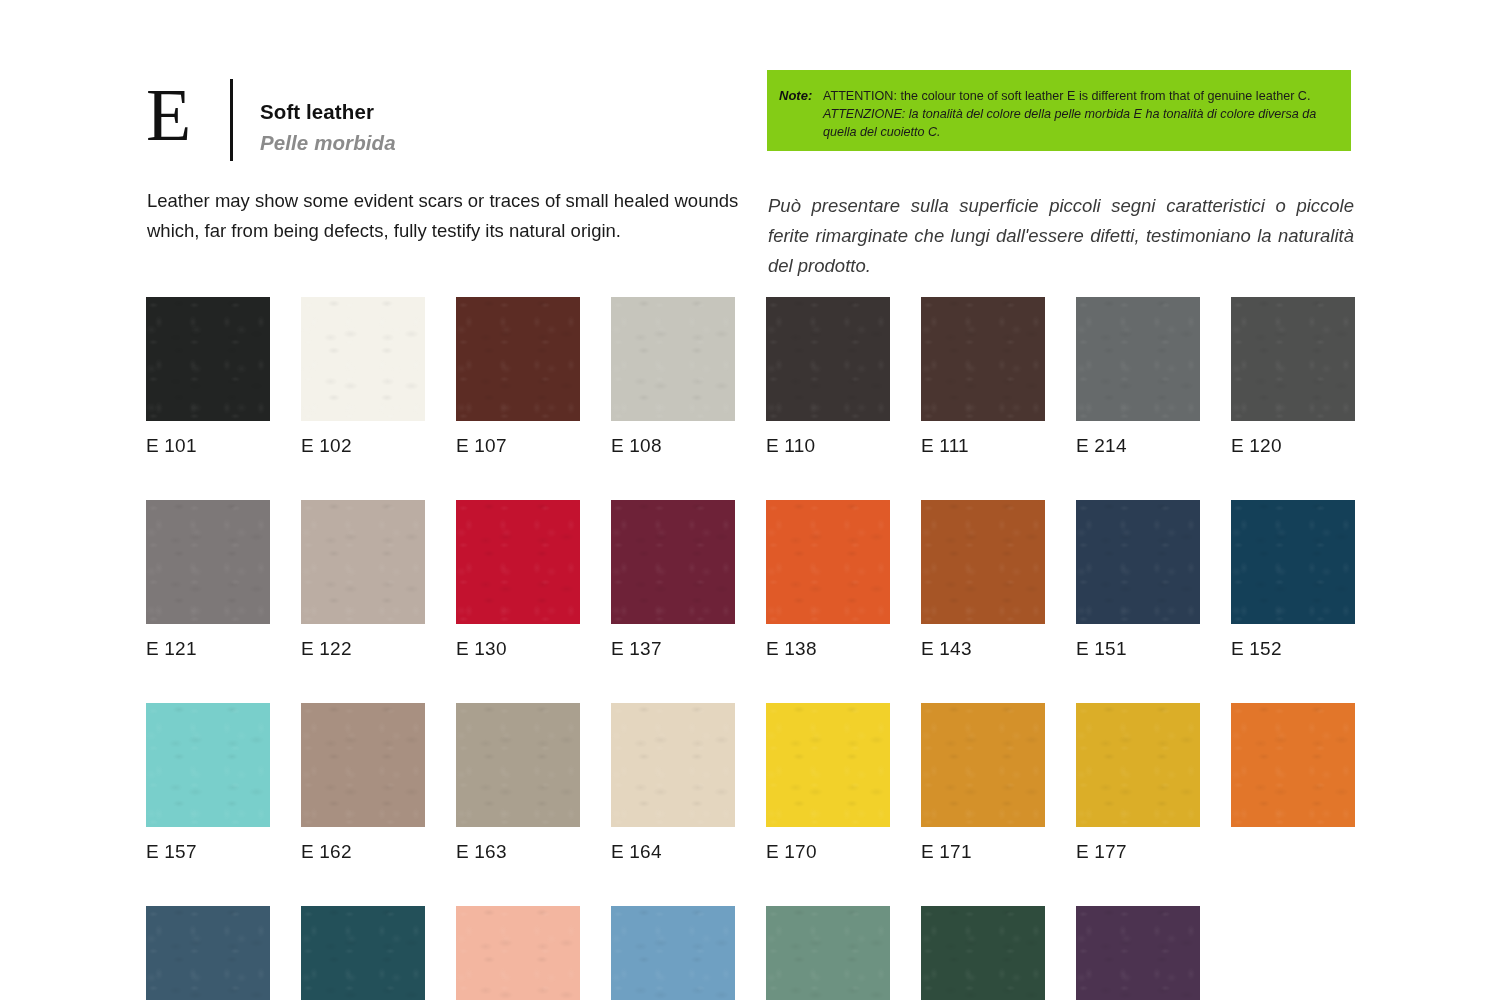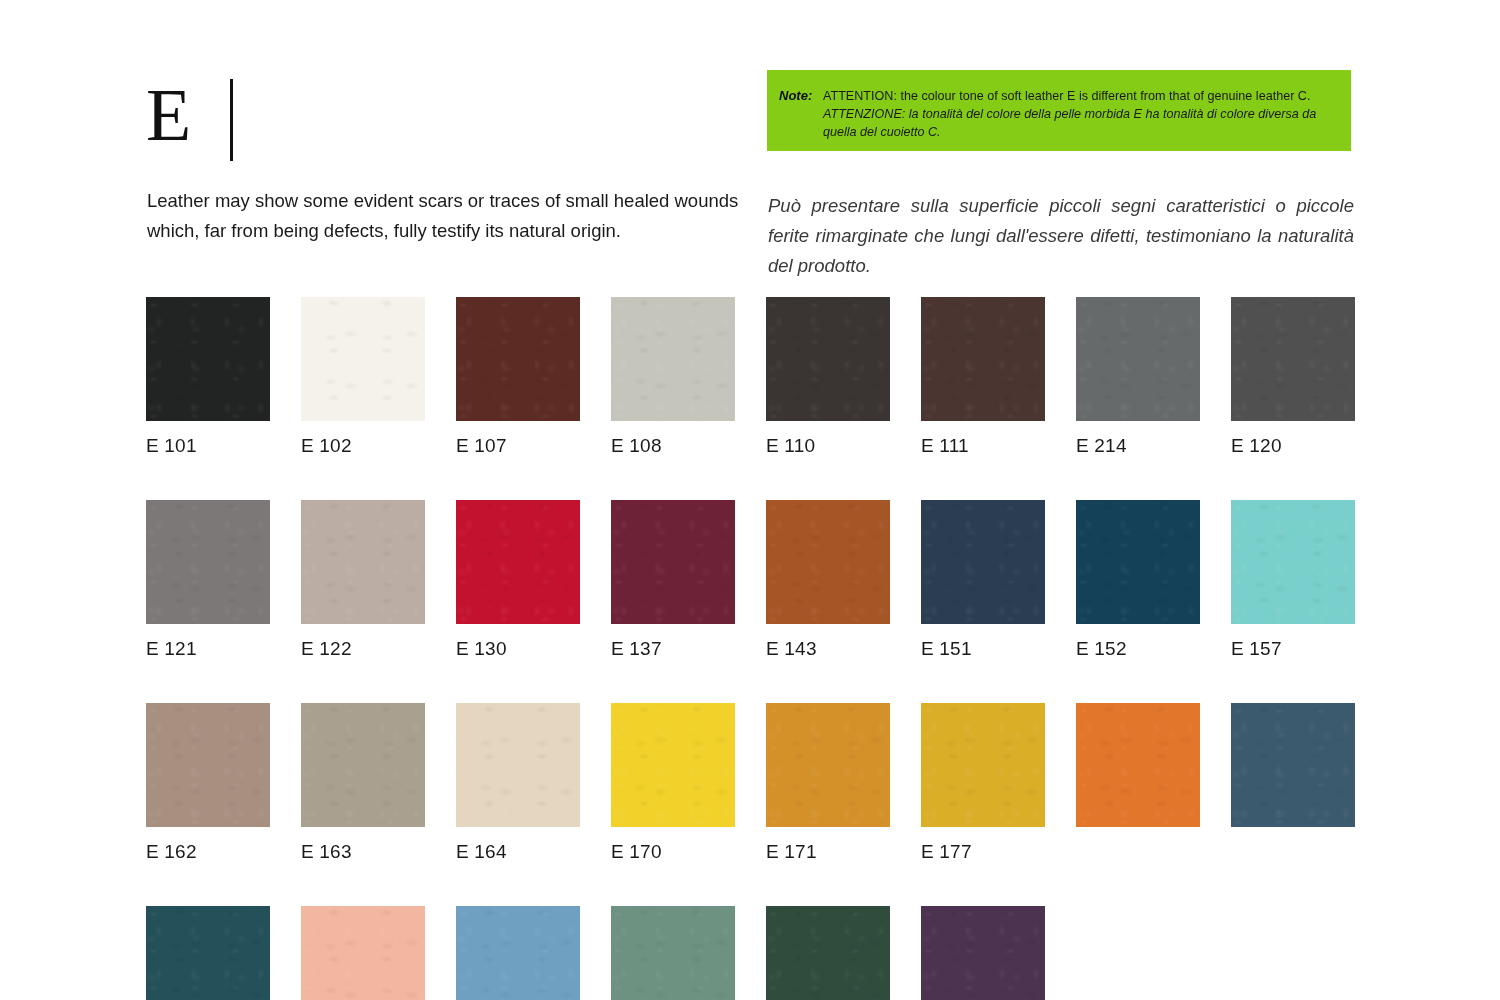--- a/index.html
+++ b/index.html
@@ -162,20 +162,24 @@
     color: #1a1a1a;
     letter-spacing: 0.2px;
   }
 </style>
 </head>
 <body>
 
 <div id="header">
   <div id="category-letter">E</div>
   <div id="header-divider"></div>
+  <div id="header-titles">
+    <div id="title-en">Soft leather</div>
+    <div id="title-it">Pelle morbida</div>
+  </div>
 </div>
 
 <div id="note-box">
   <div id="note-inner">
     <div id="note-label">Note:</div>
     <div id="note-lines">
       <div class="note-line">ATTENTION: the colour tone of soft leather E is different from that of genuine leather C.</div>
       <div class="note-line it">ATTENZIONE: la tonalità del colore della pelle morbida E ha tonalità di colore diversa da</div>
       <div class="note-line it">quella del cuoietto C.</div>
     </div>
@@ -228,20 +232,24 @@
     </div>
     <div class="swatch-cell">
       <div class="swatch-chip" style="background: rgb(195, 18, 47);"></div>
       <div class="swatch-label">E 130</div>
     </div>
     <div class="swatch-cell">
       <div class="swatch-chip" style="background: rgb(110, 34, 56);"></div>
       <div class="swatch-label">E 137</div>
     </div>
     <div class="swatch-cell">
+      <div class="swatch-chip" style="background: rgb(224, 90, 40);"></div>
+      <div class="swatch-label">E 138</div>
+    </div>
+    <div class="swatch-cell">
       <div class="swatch-chip" style="background: rgb(166, 85, 38);"></div>
       <div class="swatch-label">E 143</div>
     </div>
     <div class="swatch-cell">
       <div class="swatch-chip" style="background: rgb(43, 61, 83);"></div>
       <div class="swatch-label">E 151</div>
     </div>
     <div class="swatch-cell">
       <div class="swatch-chip" style="background: rgb(20, 64, 88);"></div>
       <div class="swatch-label">E 152</div>

